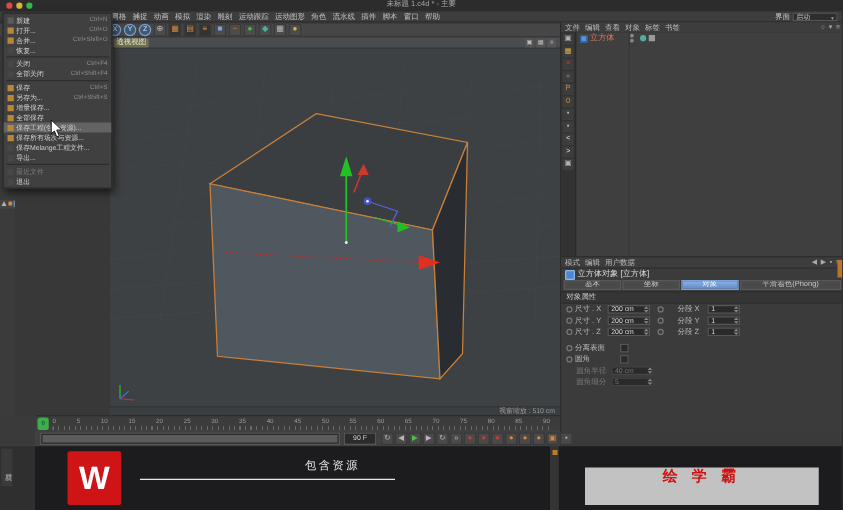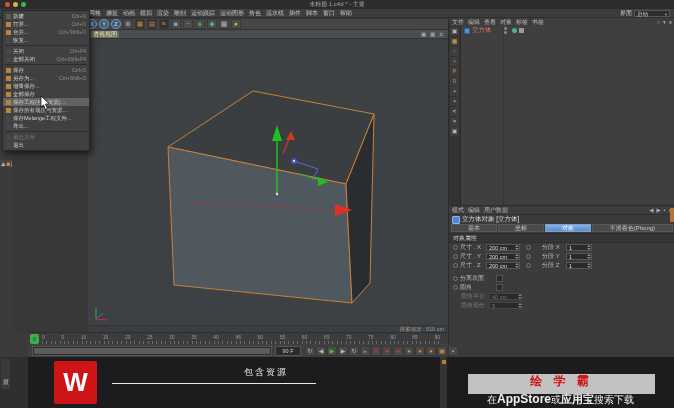--- a/index.html
+++ b/index.html
@@ -115,21 +115,21 @@
   
   .banner-left{left:28px;top:357px;width:412px;height:51px;background:#1c1c1e;}
   .logo{position:absolute;left:26px;top:4px;width:43px;height:43px;background:#cf1418;border-radius:2px;
         text-align:center;font-size:26px;line-height:43px;color:#fff;font-weight:bold;}
   .company{position:absolute;left:84px;top:2px;font-size:16px;letter-spacing:3px;color:#f2f2f2;font-weight:bold;}
   .tagline{position:absolute;left:216px;top:9px;font-size:9px;letter-spacing:2px;color:#e8e8e8;}
   .bl-line{position:absolute;left:84px;top:26px;width:204px;height:1px;background:#e8e8e8;}
   .slogan{position:absolute;left:84px;top:32px;font-size:10px;letter-spacing:2px;color:#ededed;}
   .banner-right{left:447px;top:357px;width:227px;height:51px;background:#1c1c1e;}
   .br-line1{position:absolute;left:0;top:3px;width:100%;text-align:center;font-size:10px;letter-spacing:1px;color:#f0f0f0;}
-  .br-bar{position:absolute;left:21px;top:17px;width:187px;height:20px;background:#c2c2c2;
+  .br-bar{position:absolute;left:21px;top:17px;width:187px;height:30px;background:#c2c2c2;
           text-align:center;font-size:12px;line-height:14px;font-weight:bold;color:#d01212;letter-spacing:4px;}
   .br-line3{position:absolute;left:0;top:35px;width:100%;text-align:center;font-size:10px;color:#f0f0f0;white-space:nowrap;}
   .br-line3 .bstore{font-size:12px;font-weight:bold;} .br-line3 .bapp{font-size:11px;font-weight:bold;}
   .gap-sliver{left:440px;top:357px;width:7px;height:51px;background:#343434;}
   .gap-sliver i{display:block;width:4px;height:4px;margin:3px auto 0;background:#c07a2e;}
   .mat-sliver{left:0;top:357px;width:28px;height:51px;background:#2f2f2f;}
   .mat-tab{position:absolute;left:1px;top:2px;width:9px;height:30px;background:#3a3a3a;writing-mode:vertical-rl;
            font-size:6px;color:#999;text-align:center;line-height:9px;}
   
   .cursor{left:40px;top:96px;z-index:60;}
@@ -574,22 +574,19 @@
   <div class="abs banner-left">
     <span class="logo">W</span>
     <span class="tagline">包含资源</span>
     <span class="bl-line"></span>
   </div>
   <div class="abs gap-sliver">
       <i></i>
     </div>
   <div class="abs banner-right">
     <span class="br-bar">绘 学 霸</span>
-    <span class="br-line3">
-      <span>在</span><span class="bstore">AppStore</span><span>或</span><span class="bapp">应用宝</span><span>搜索下载</span>
-    </span>
   </div>
 
   <svg class="abs cursor" width="11" height="15">
     <polygon points="1,0 1,11 3.5,8.8 5.4,13.5 7.4,12.6 5.4,8 9.4,8" fill="#fff" stroke="#000" stroke-width="0.7"></polygon>
   </svg>
 
 </div>
 
 </body></html>

